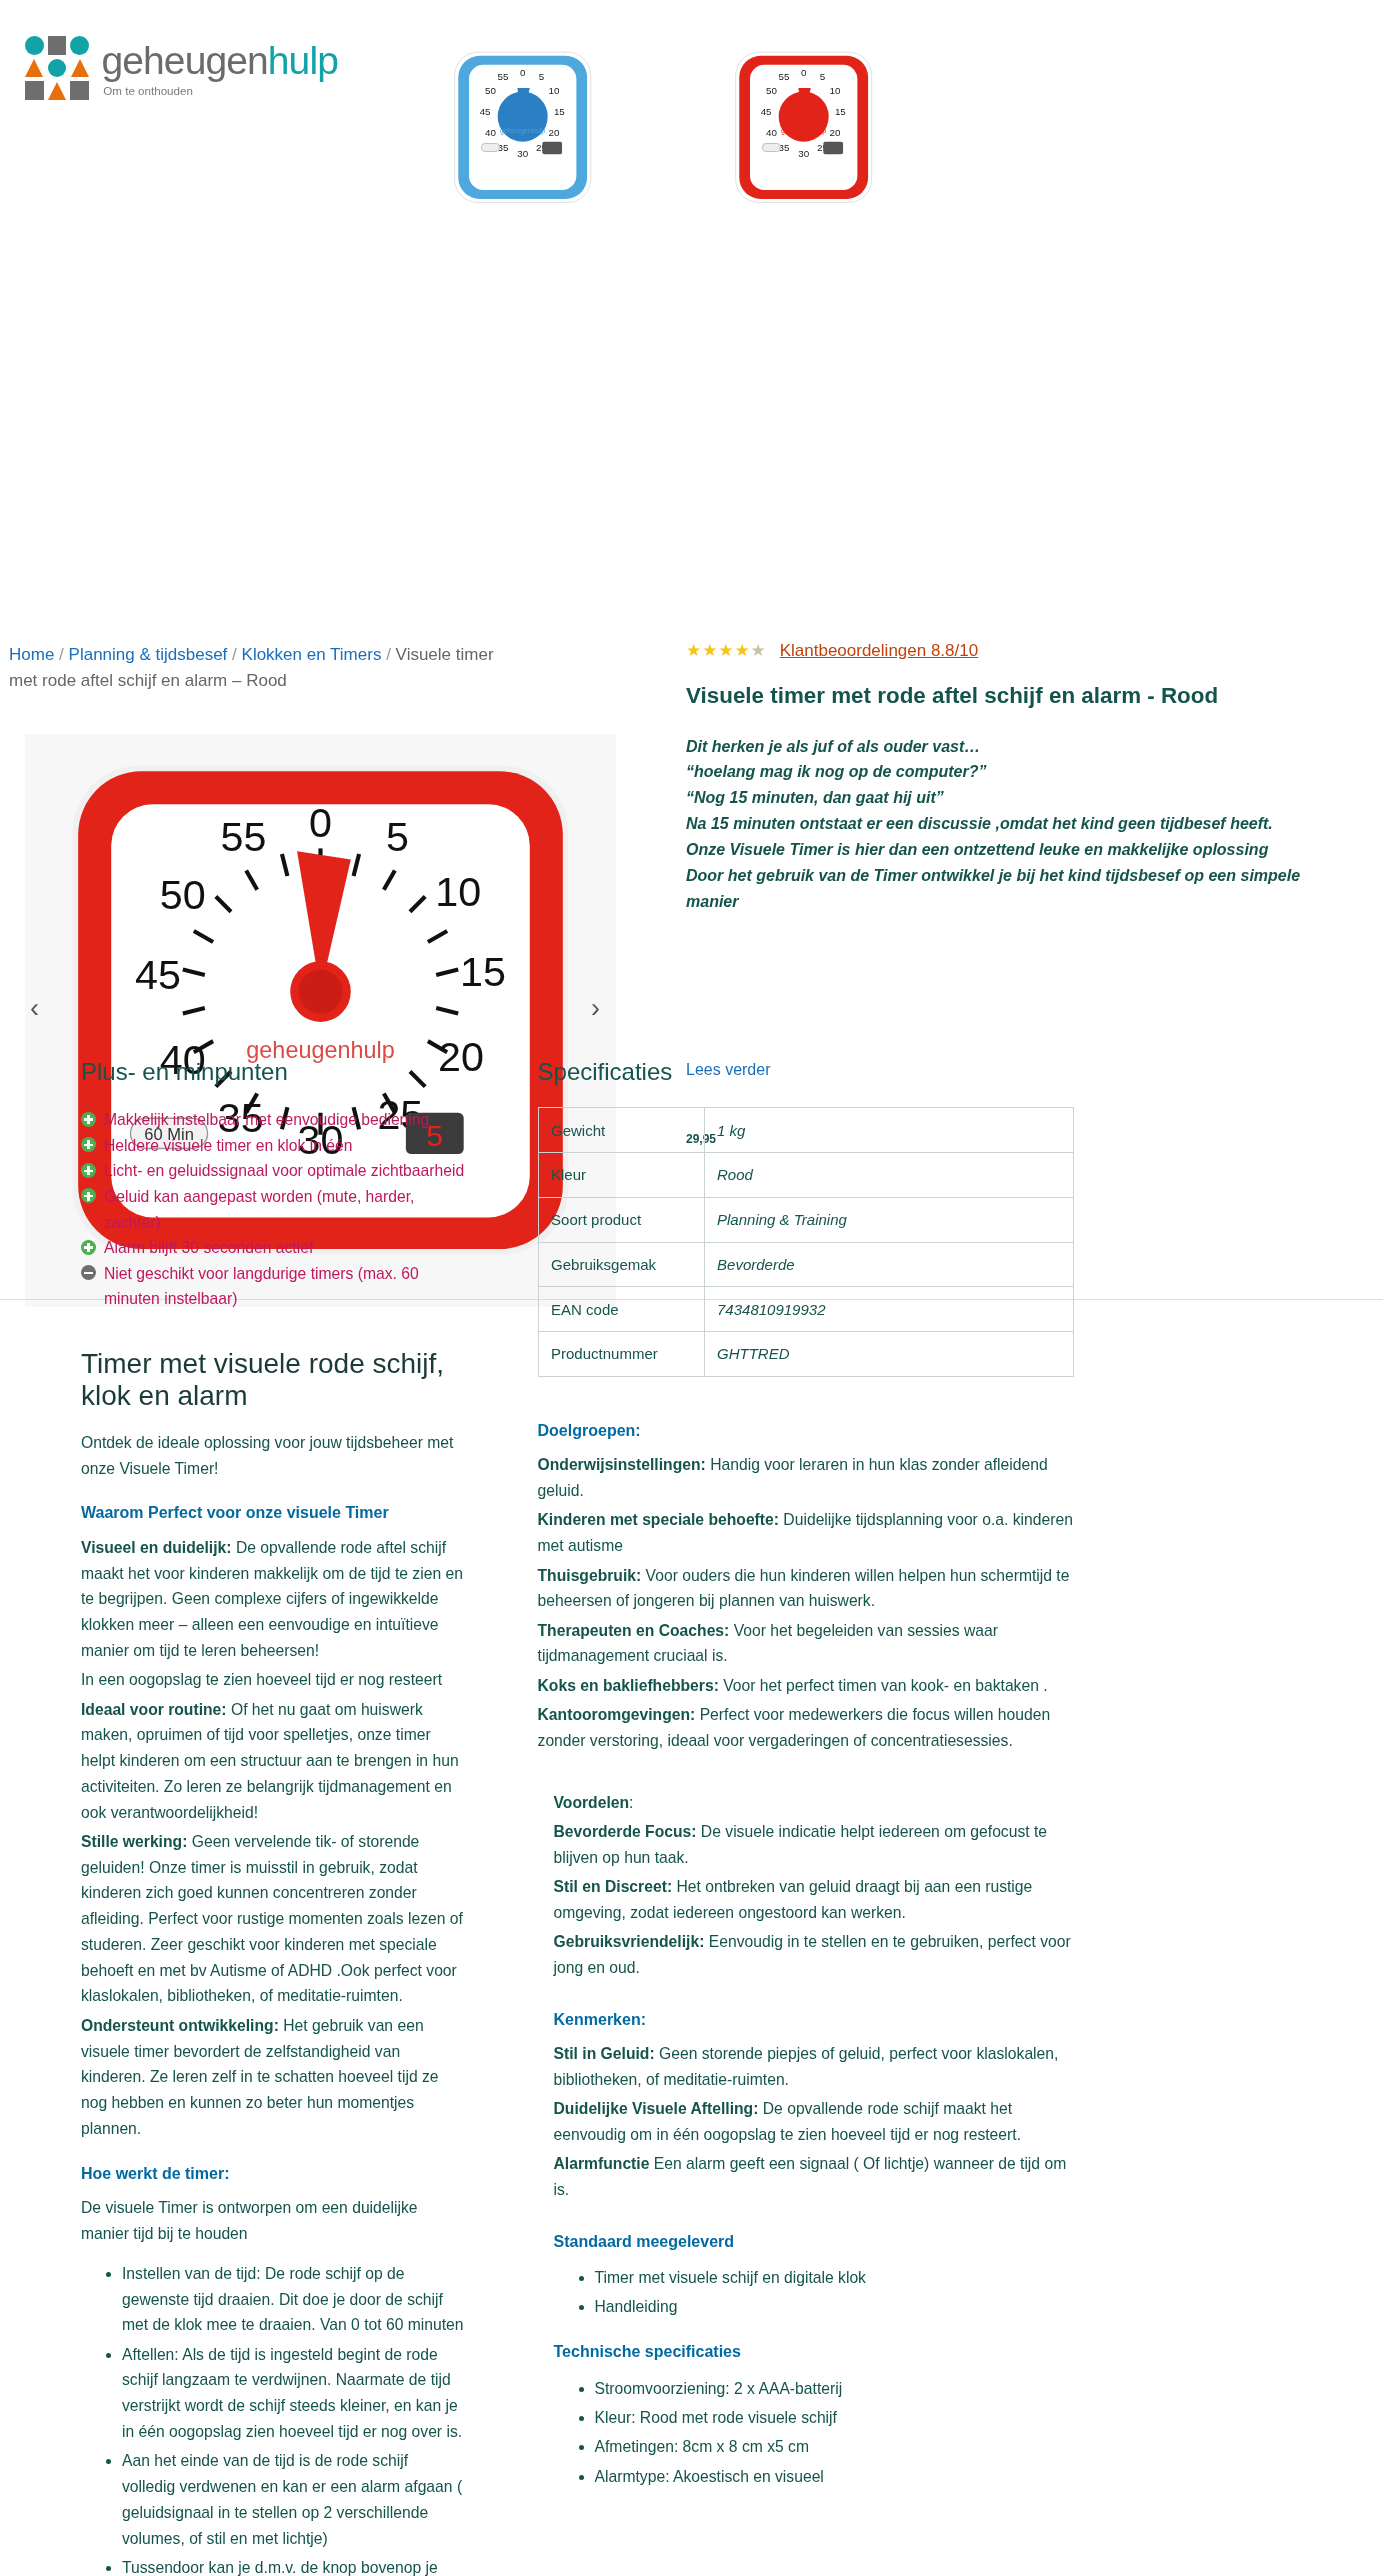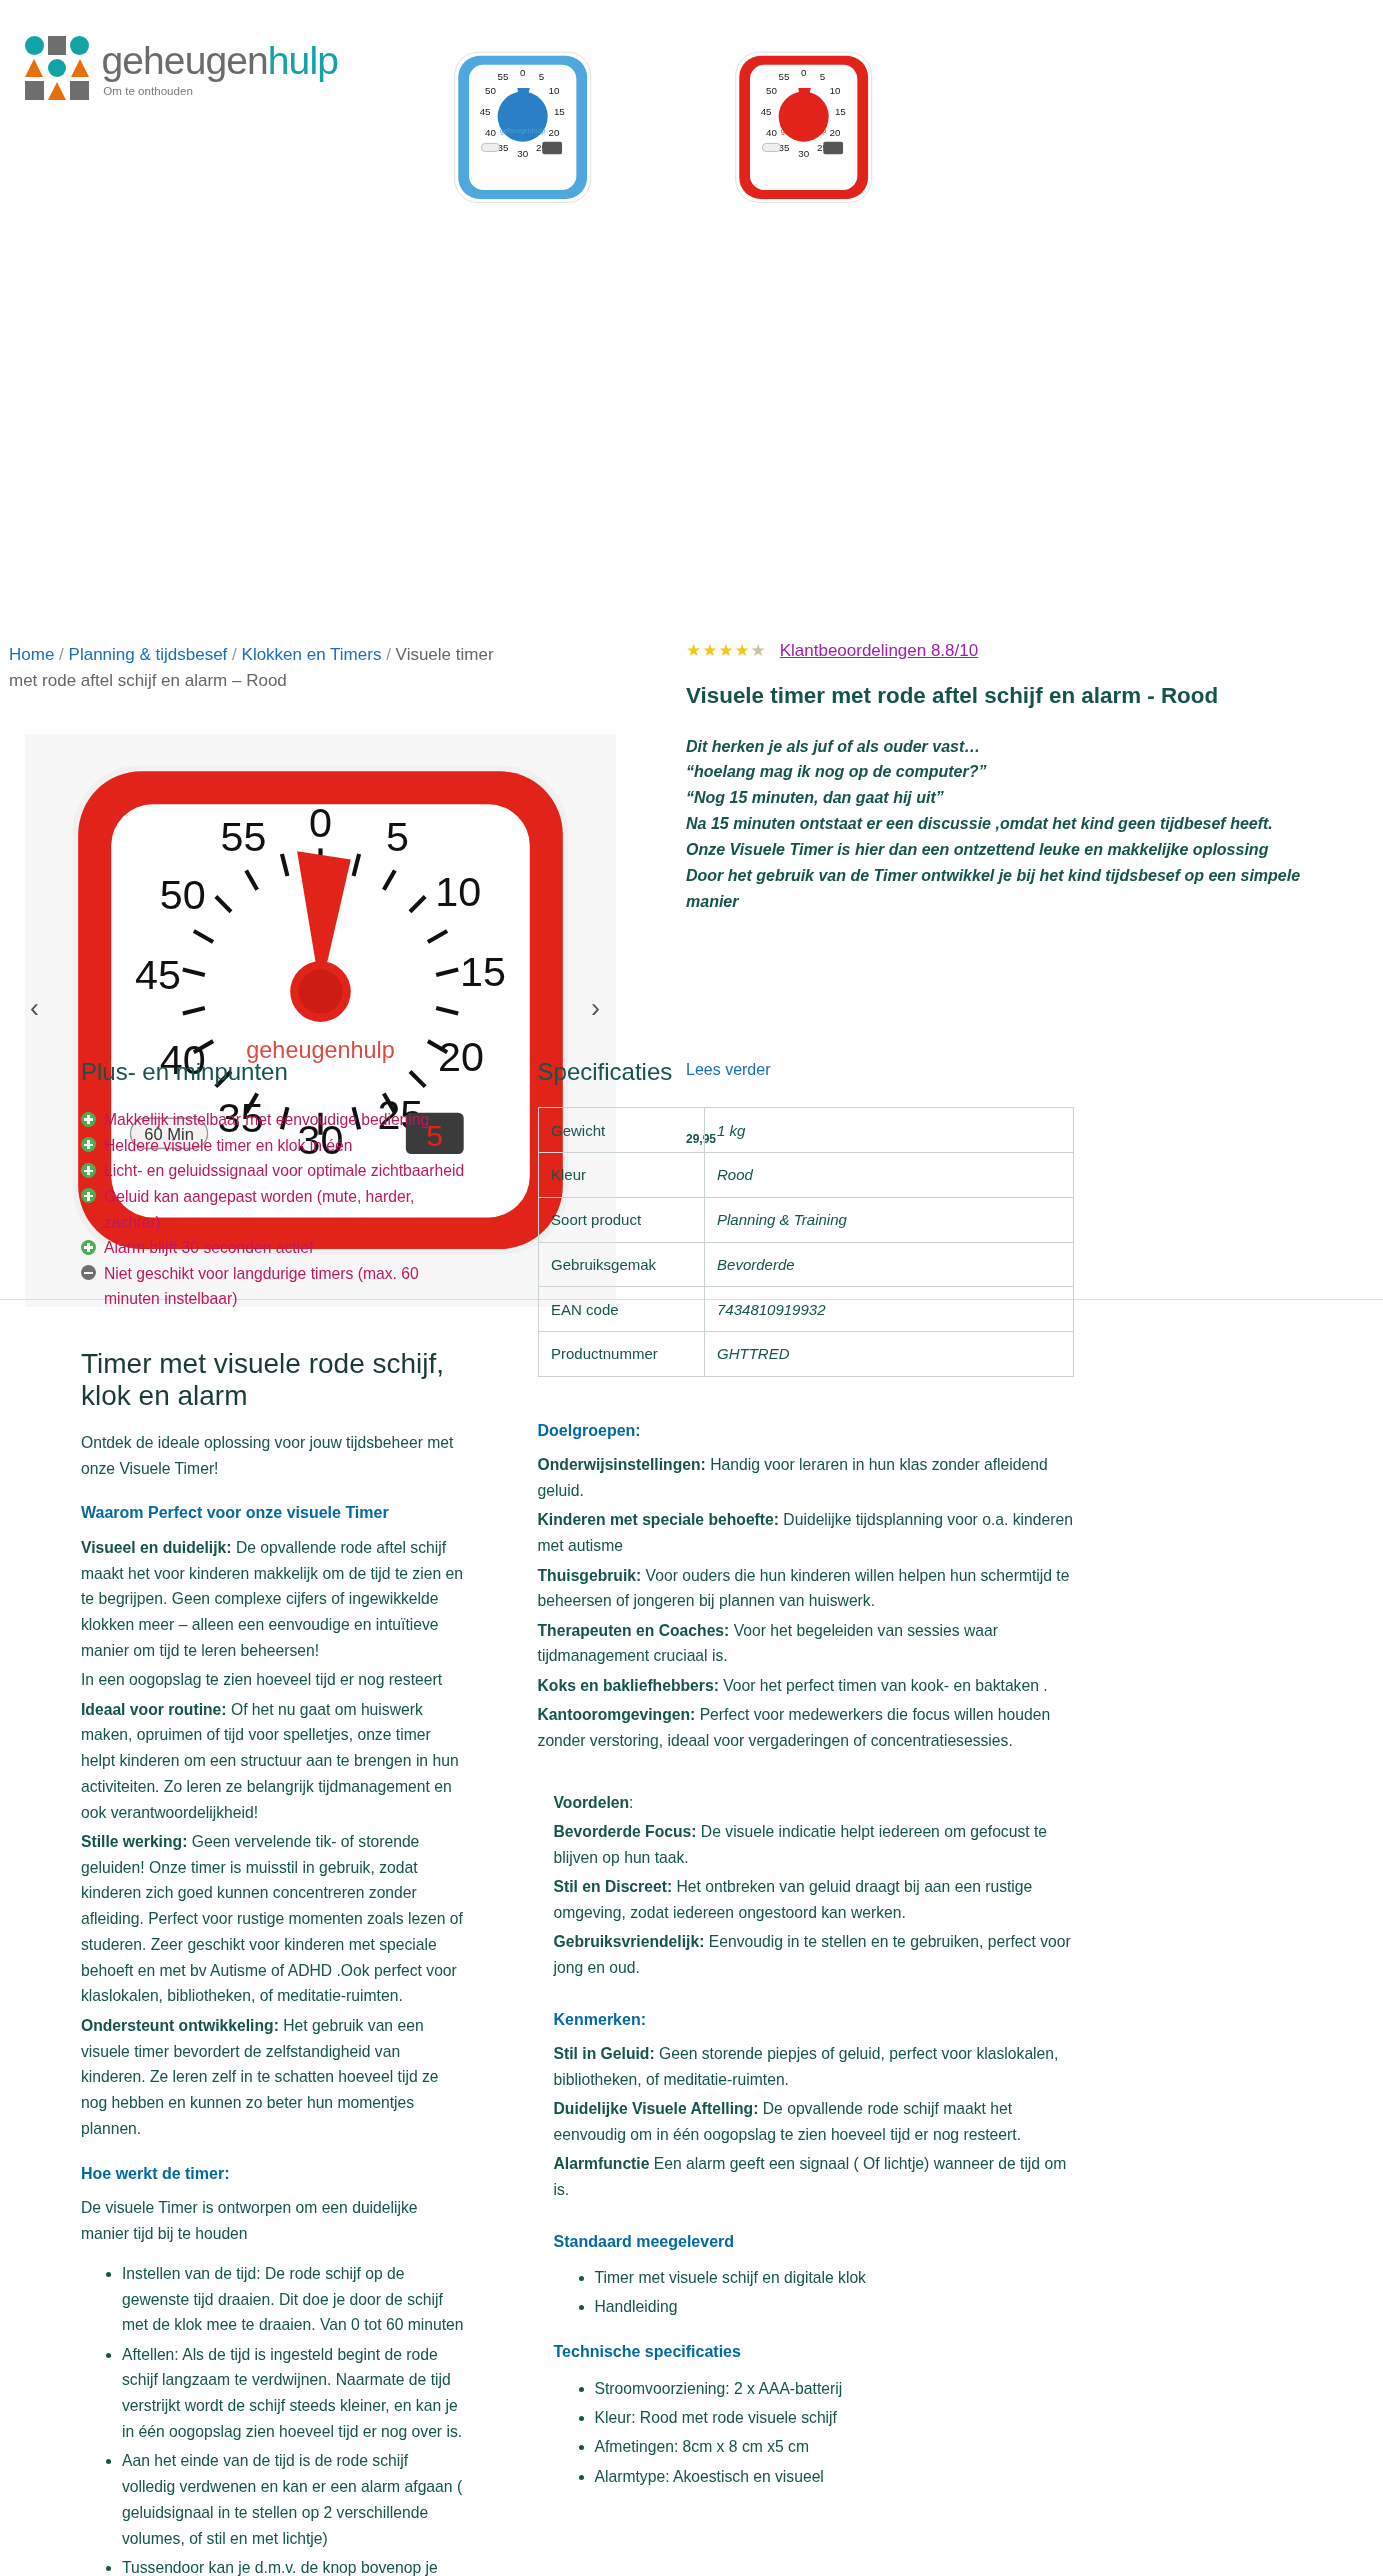--- a/index.html
+++ b/index.html
@@ -36,21 +36,21 @@
   .crumb .sep { color:#999; }
 
   .gallery { position:absolute; left:25px; top:448px; width:591px; height:573px; background:#f7f7f7; display:flex; align-items:center; justify-content:center; }
   .arrow { position:absolute; font-size:27px; color:#555; cursor:pointer; }
   .arrow.l { left:30px; top:707px; }
   .arrow.r { left:591px; top:707px; }
 
   .pinfo { position:absolute; left:686px; top:354px; width:662px; }
   .stars { display:inline-block; color:#f5c518; font-size:17px; letter-spacing:0.9px; vertical-align:middle; }
   .stars .dim { color:#c9c3a0; }
-  .rev-link { font-size:17px; color:#a21caf; text-decoration:underline; margin-left:9px; vertical-align:middle; }
+  .rev-link { font-size:17px; color:#c2410c; text-decoration:underline; margin-left:9px; vertical-align:middle; }
   .ptitle { font-size:22.4px; font-weight:bold; color:#14544c; margin-top:21.5px; }
   .pdesc { margin-top:25px; font-size:16px; font-style:italic; font-weight:bold; line-height:1.62; color:#14544c; }
   .lees { position:absolute; top:421px; font-size:16px; color:#1a6fbd; cursor:pointer; }
   .price { position:absolute; top:492px; font-size:12px; font-weight:bold; color:#14544c; }
 
   .hr { position:absolute; left:0; top:1013px; width:1384px; border-top:0.9px solid #dddddd; }
 
   
   .lower { position:absolute; top:1038px; left:0; width:1128px; display:flex; }
   .col-l { width:644px; padding:0 72px 0 81px; }

